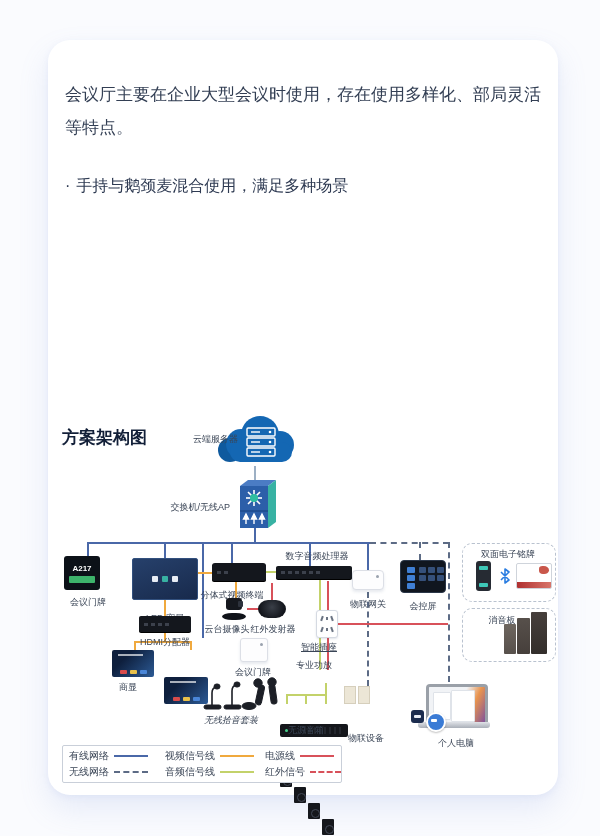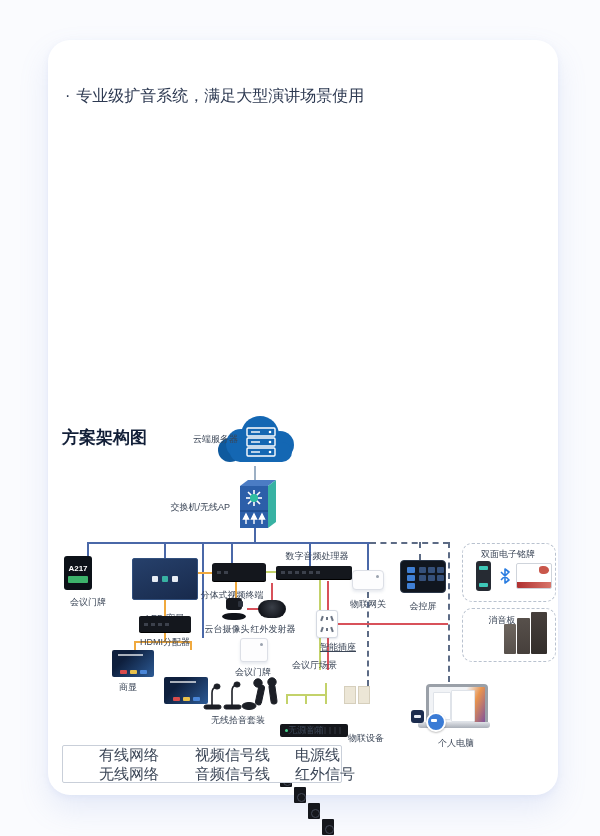--- a/index.html
+++ b/index.html
@@ -87,29 +87,30 @@
   .group{position:absolute;border:1px dashed #b9c2cf;border-radius:10px;background:#fff;}
   .phone{position:absolute;background:#262b33;border-radius:3px;}
   .phone i{position:absolute;left:3px;width:9px;height:4px;background:#3ec8b8;border-radius:1px;}
   .plate{position:absolute;background:#fff;border:1px solid #cfd4db;border-radius:2px;overflow:hidden;}
   .plate .art{position:absolute;right:2px;top:2px;width:10px;height:8px;background:#c0392b;border-radius:40% 60% 55% 45%;opacity:.85;}
   .plate .ribbon{position:absolute;left:0;right:0;bottom:0;height:6px;background:linear-gradient(90deg,#b03030,#d8756a);}
   .panel{position:absolute;border-radius:1px;}
   .legend{position:absolute;left:10px;top:325px;width:278px;height:36px;border:1px solid #c9cfd9;background:#fff;border-radius:2px;
     display:grid;grid-template-columns:96px 100px 82px;align-content:space-evenly;justify-content:center;}
   .leg-item{display:flex;align-items:center;gap:5px;padding-left:6px;}
-  .leg-item span{font-size:15px;color:#3a4556;white-space:nowrap;margin-left:30px;}
+  .leg-item span{font-size:10px;color:#3a4556;white-space:nowrap;}
   .leg-line{width:34px;height:0;border-top:2px solid #000;}
 </style>
 </head>
 <body>
 
 <div class="card">
   <div class="content">
-    <div class="bullet"><span class="mark">·</span><span>专业级扩音系统，满足大型演讲场景使用</span></div>
+    <p class="intro">会议厅主要在企业大型会议时使用，存在使用多样化、部局灵活等特点。</p>
+    <div class="bullet"><span class="mark">·</span><span>手持与鹅颈麦混合使用，满足多种场景</span></div>
   </div>
 
   <div class="diagram">
     <div class="diag-title">方案架构图</div>
 
     <svg class="dev" style="left:156px;top:-6px;" width="94" height="56" viewBox="0 0 94 56">
       <g fill="#0f5a9e">
           <circle cx="22" cy="36" r="12"></circle>
         </g>
       <g fill="#1467b3">
@@ -187,21 +188,21 @@
     <div class="wire wh c-green" style="left:234px;top:274px;width:40px;"></div>
     <div class="wire wv c-green" style="left:234px;top:274px;height:10px;"></div>
     <div class="wire wv c-green" style="left:253px;top:274px;height:10px;"></div>
 
     <div class="wire wv c-red" style="left:275px;top:161px;height:29px;"></div>
     <div class="wire wv c-red" style="left:275px;top:218px;height:32px;"></div>
     <div class="wire wh c-red" style="left:286px;top:203px;width:110px;"></div>
     <div class="wire wv c-red" style="left:219px;top:163px;height:17px;"></div>
     <div class="dash-h dashr-h" style="left:195px;top:188px;width:12px;"></div>
 
-    <div class="dev door" style="left:12px;top:136px;width:28px;height:34px;">
+    <div class="dev door" style="left:12px;top:136px;width:36px;height:34px;">
       <span class="num">A217</span>
       <span class="bar"></span>
     </div>
     <div class="lbl" style="left:6px;top:176px;width:60px;">会议门牌</div>
 
     <div class="dev led" style="left:80px;top:138px;width:66px;height:42px;">
       <i style="background:#e8edf5;"></i>
       <i style="background:#38b2a3;"></i>
       <i style="background:#e8edf5;"></i>
     </div>
@@ -266,21 +267,21 @@
         <rect x="22" y="30" width="17" height="4" rx="2"></rect>
         <path d="M30 30 L30 16 q0 -5 4 -6" fill="none" stroke-width="1.6"></path>
         <rect x="32" y="7" width="6" height="5" rx="2.5"></rect>
         <ellipse cx="47" cy="31" rx="7" ry="3.5"></ellipse>
         <rect x="55" y="10" width="6" height="20" rx="3" transform="rotate(12 58 20)"></rect>
         <circle cx="56" cy="8" r="4.2"></circle>
         <rect x="68" y="9" width="6" height="20" rx="3" transform="rotate(-8 71 19)"></rect>
         <circle cx="70" cy="7" r="4.2"></circle>
       </g>
     </svg>
-    <div class="lbl" style="left:153px;top:294px;width:66px;">无线拾音套装</div>
+    <div class="lbl" style="left:146px;top:294px;width:66px;font-style:italic;">无线拾音套装</div>
 
     <div class="lbl" style="left:227px;top:130px;width:76px;">数字音频处理器</div>
     <div class="dev blackbox" style="left:224px;top:146px;width:76px;height:13px;">
       <span class="ports" style="top:35%;">
           <i></i>
           <i></i>
           <i></i>
           <i></i>
           <i></i>
           <i></i>
@@ -292,23 +293,23 @@
           <i style="transform:rotate(20deg);"></i>
           <i class="mid"></i>
           <i style="transform:rotate(-20deg);"></i>
         </span>
       <span class="face">
           <i style="transform:rotate(20deg);"></i>
           <i class="mid"></i>
           <i style="transform:rotate(-20deg);"></i>
         </span>
     </div>
-    <div class="lbl" style="left:266px;top:221px;width:40px;text-decoration:underline;">智能插座</div>
-
-    <div class="lbl" style="left:240px;top:239px;width:44px;">会议厅场景</div>
+    <div class="lbl" style="left:247px;top:221px;width:40px;text-decoration:underline;">智能插座</div>
+
+    <div class="lbl" style="left:240px;top:239px;width:44px;">专业功放</div>
     <div class="dev amp" style="left:228px;top:250px;width:68px;height:13px;">
       <span class="led1"></span>
         <span class="fins"></span>
     </div>
     <div class="dev spk" style="left:228px;top:284px;width:12px;height:16px;">
         <i></i>
       </div>
     <div class="dev spk" style="left:242px;top:284px;width:12px;height:16px;">
         <i></i>
       </div>

